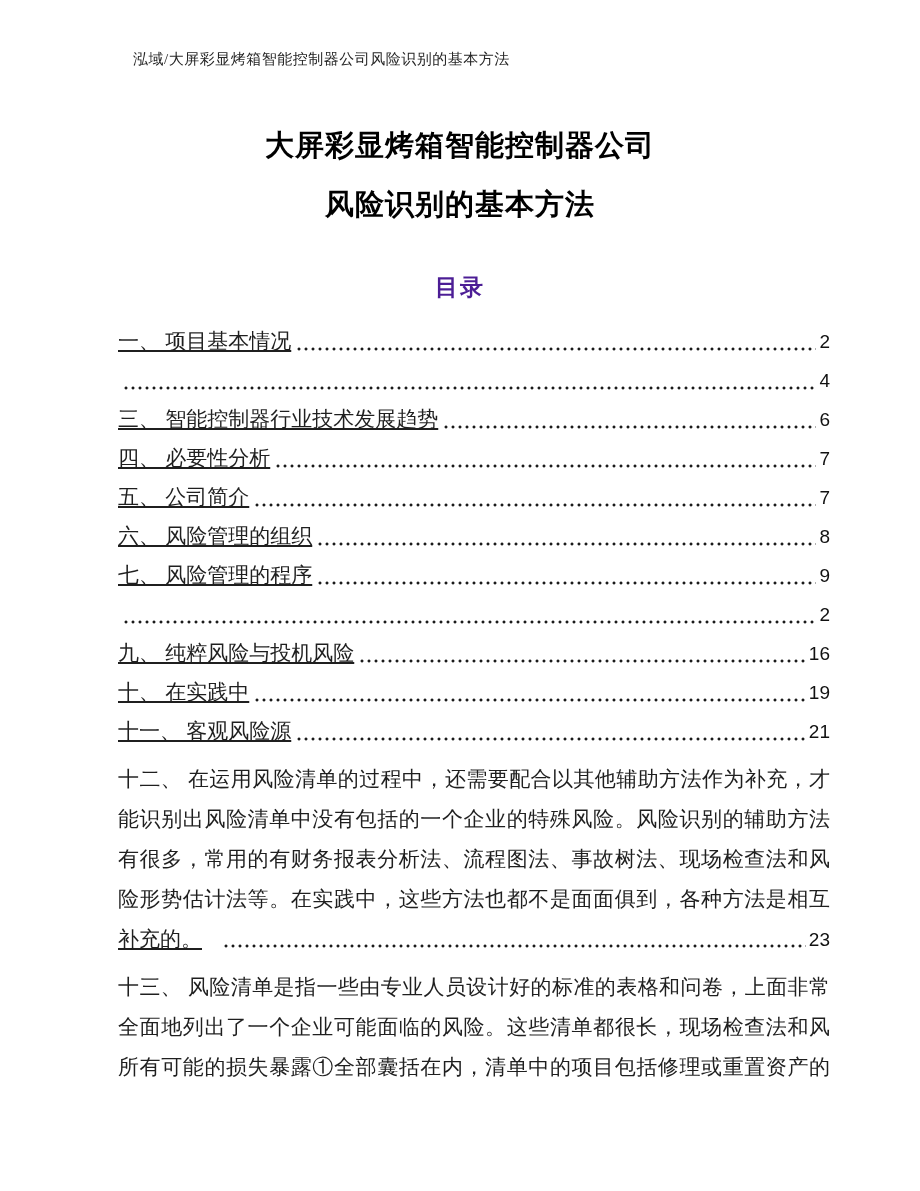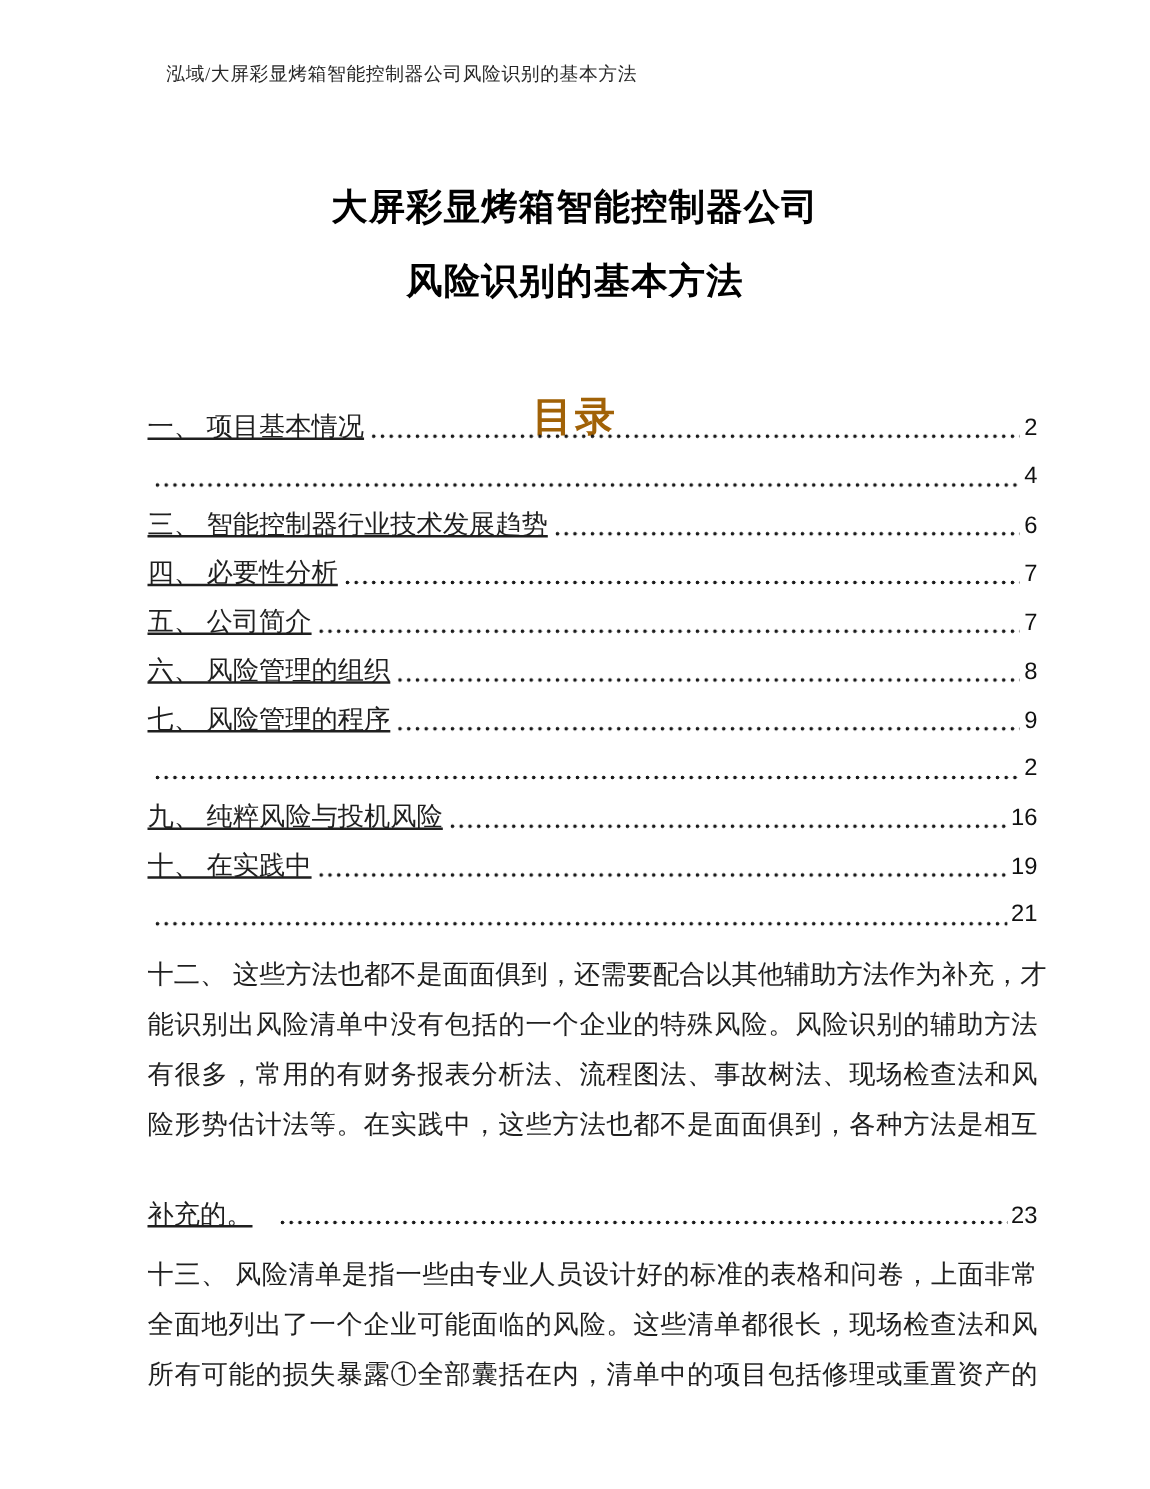--- a/index.html
+++ b/index.html
@@ -28,36 +28,34 @@
   
   .doc-title {
     position: absolute;
     left: 0; width: 100%;
     text-align: center;
     font-family: "Liberation Sans", "DejaVu Sans", sans-serif;
     font-weight: 700;
     font-size: 29px;
     color: #000000;
     letter-spacing: 1px;
-    margin-top: 20px;
   }
   .doc-title.line1 { top: 126px; }
   .doc-title.line2 { top: 185px; }
 
   .toc-heading {
     position: absolute;
     left: 0; width: 100%;
     top: 272px;
     text-align: center;
     font-family: "Liberation Sans", "DejaVu Sans", sans-serif;
     font-weight: 700;
-    font-size: 32px;
-    color: #a16207;
+    font-size: 23px;
+    color: #4c1d95;
     letter-spacing: 2px;
-    margin-top: 40px;
   }
 
   
   .toc {
     position: absolute;
     left: 118px; top: 322px;
     width: 712px;
     font-size: 21px;
     color: #1f1f1f;
   }
@@ -91,21 +89,21 @@
 
   
   .toc-para { margin-top: 8px; cursor: pointer; }
   .jline {
     line-height: 40px;
     height: 40px;
     text-align: justify;
     text-align-last: justify;
     white-space: nowrap;
   }
-  .toc-para .toc-row { height: 40px; line-height: 40px; margin-top: 32px; }
+  .toc-para .toc-row { height: 40px; line-height: 40px; }
   .toc-para .leader { margin-left: 22px; margin-bottom: 11px; }
 </style>
 </head>
 <body>
 
 <div class="page">
 
   <div class="running-header">泓域/大屏彩显烤箱智能控制器公司风险识别的基本方法</div>
 
   <div class="doc-title line1">大屏彩显烤箱智能控制器公司</div>
@@ -157,26 +155,27 @@
       <span class="toc-label">九、 纯粹风险与投机风险</span>
       <span class="leader"></span>
       <span class="pagenum">16</span>
     </div>
     <div class="toc-row">
       <span class="toc-label">十、 在实践中</span>
       <span class="leader"></span>
       <span class="pagenum">19</span>
     </div>
     <div class="toc-row">
+      <span class="toc-label">十一、 客观风险源</span>
       <span class="leader"></span>
       <span class="pagenum">21</span>
     </div>
 
     <div class="toc-para">
-      <div class="jline">十二、 这些方法也都不是面面俱到，还需要配合以其他辅助方法作为补充，才</div>
+      <div class="jline">十二、 在运用风险清单的过程中，还需要配合以其他辅助方法作为补充，才</div>
       <div class="jline">能识别出风险清单中没有包括的一个企业的特殊风险。风险识别的辅助方法</div>
       <div class="jline">有很多，常用的有财务报表分析法、流程图法、事故树法、现场检查法和风</div>
       <div class="jline">险形势估计法等。在实践中，这些方法也都不是面面俱到，各种方法是相互</div>
       <div class="toc-row">
         <span class="toc-label">补充的。</span>
         <span class="leader"></span>
         <span class="pagenum">23</span>
       </div>
     </div>
 

